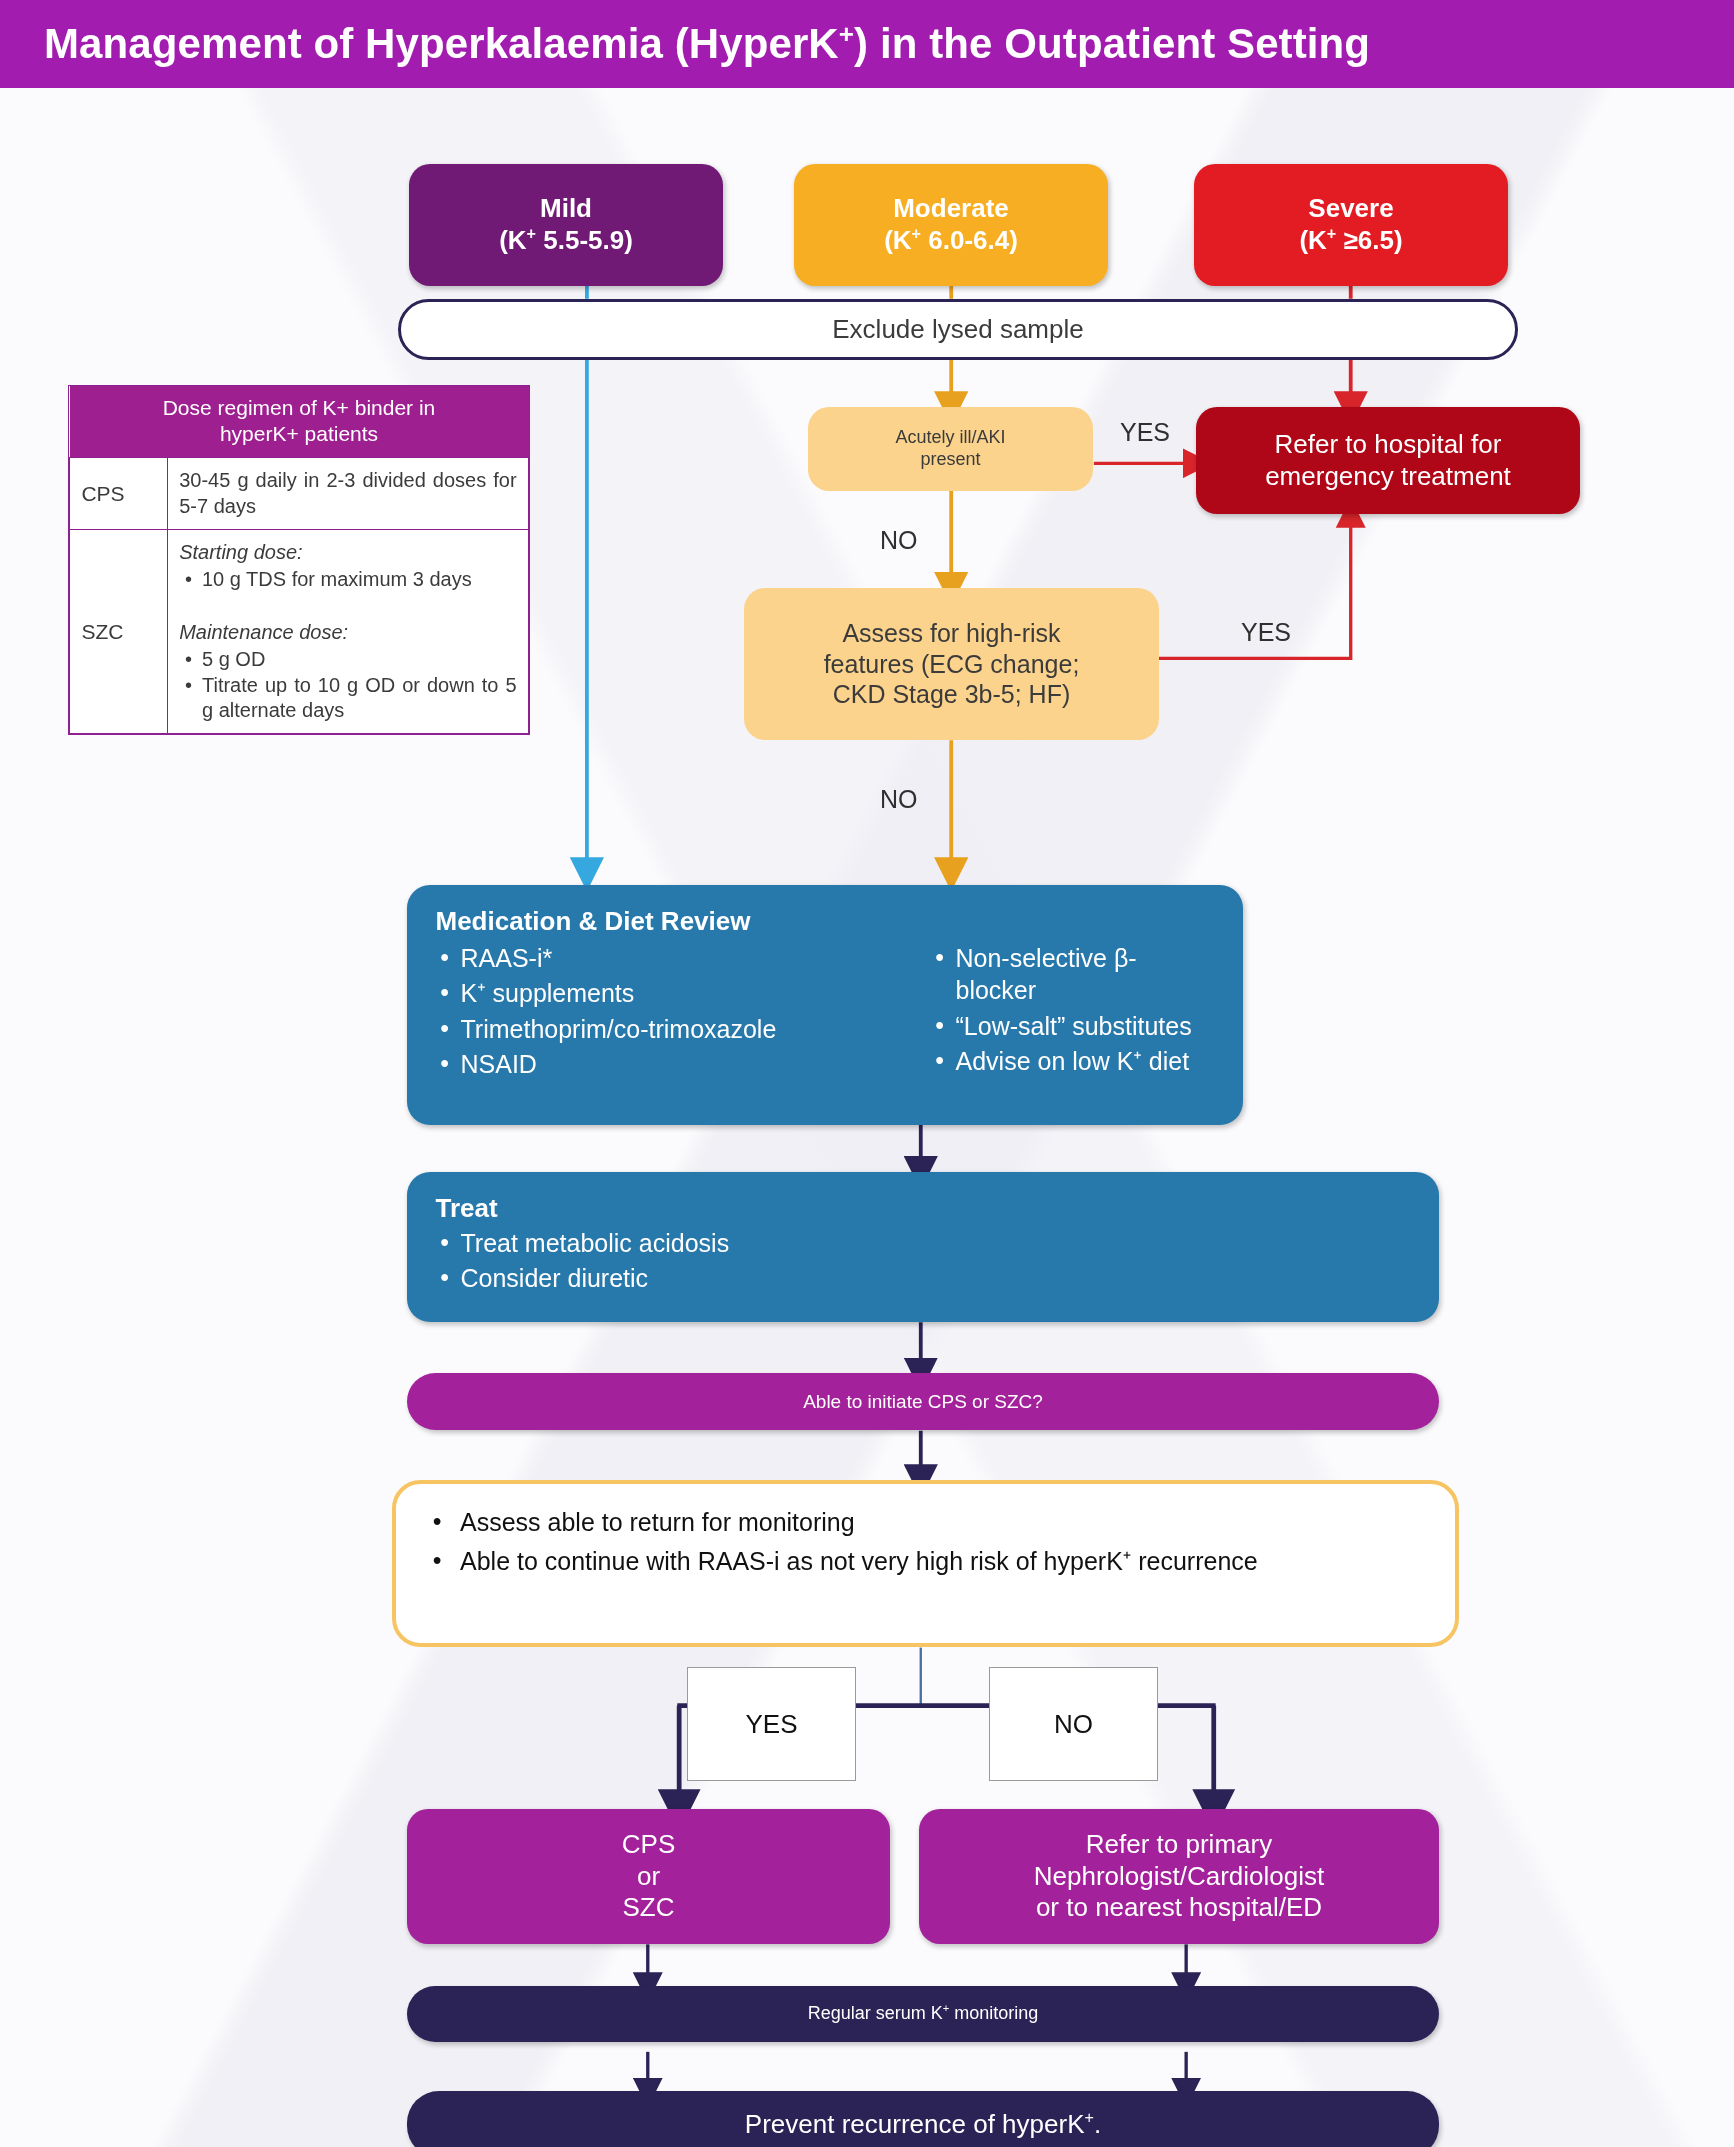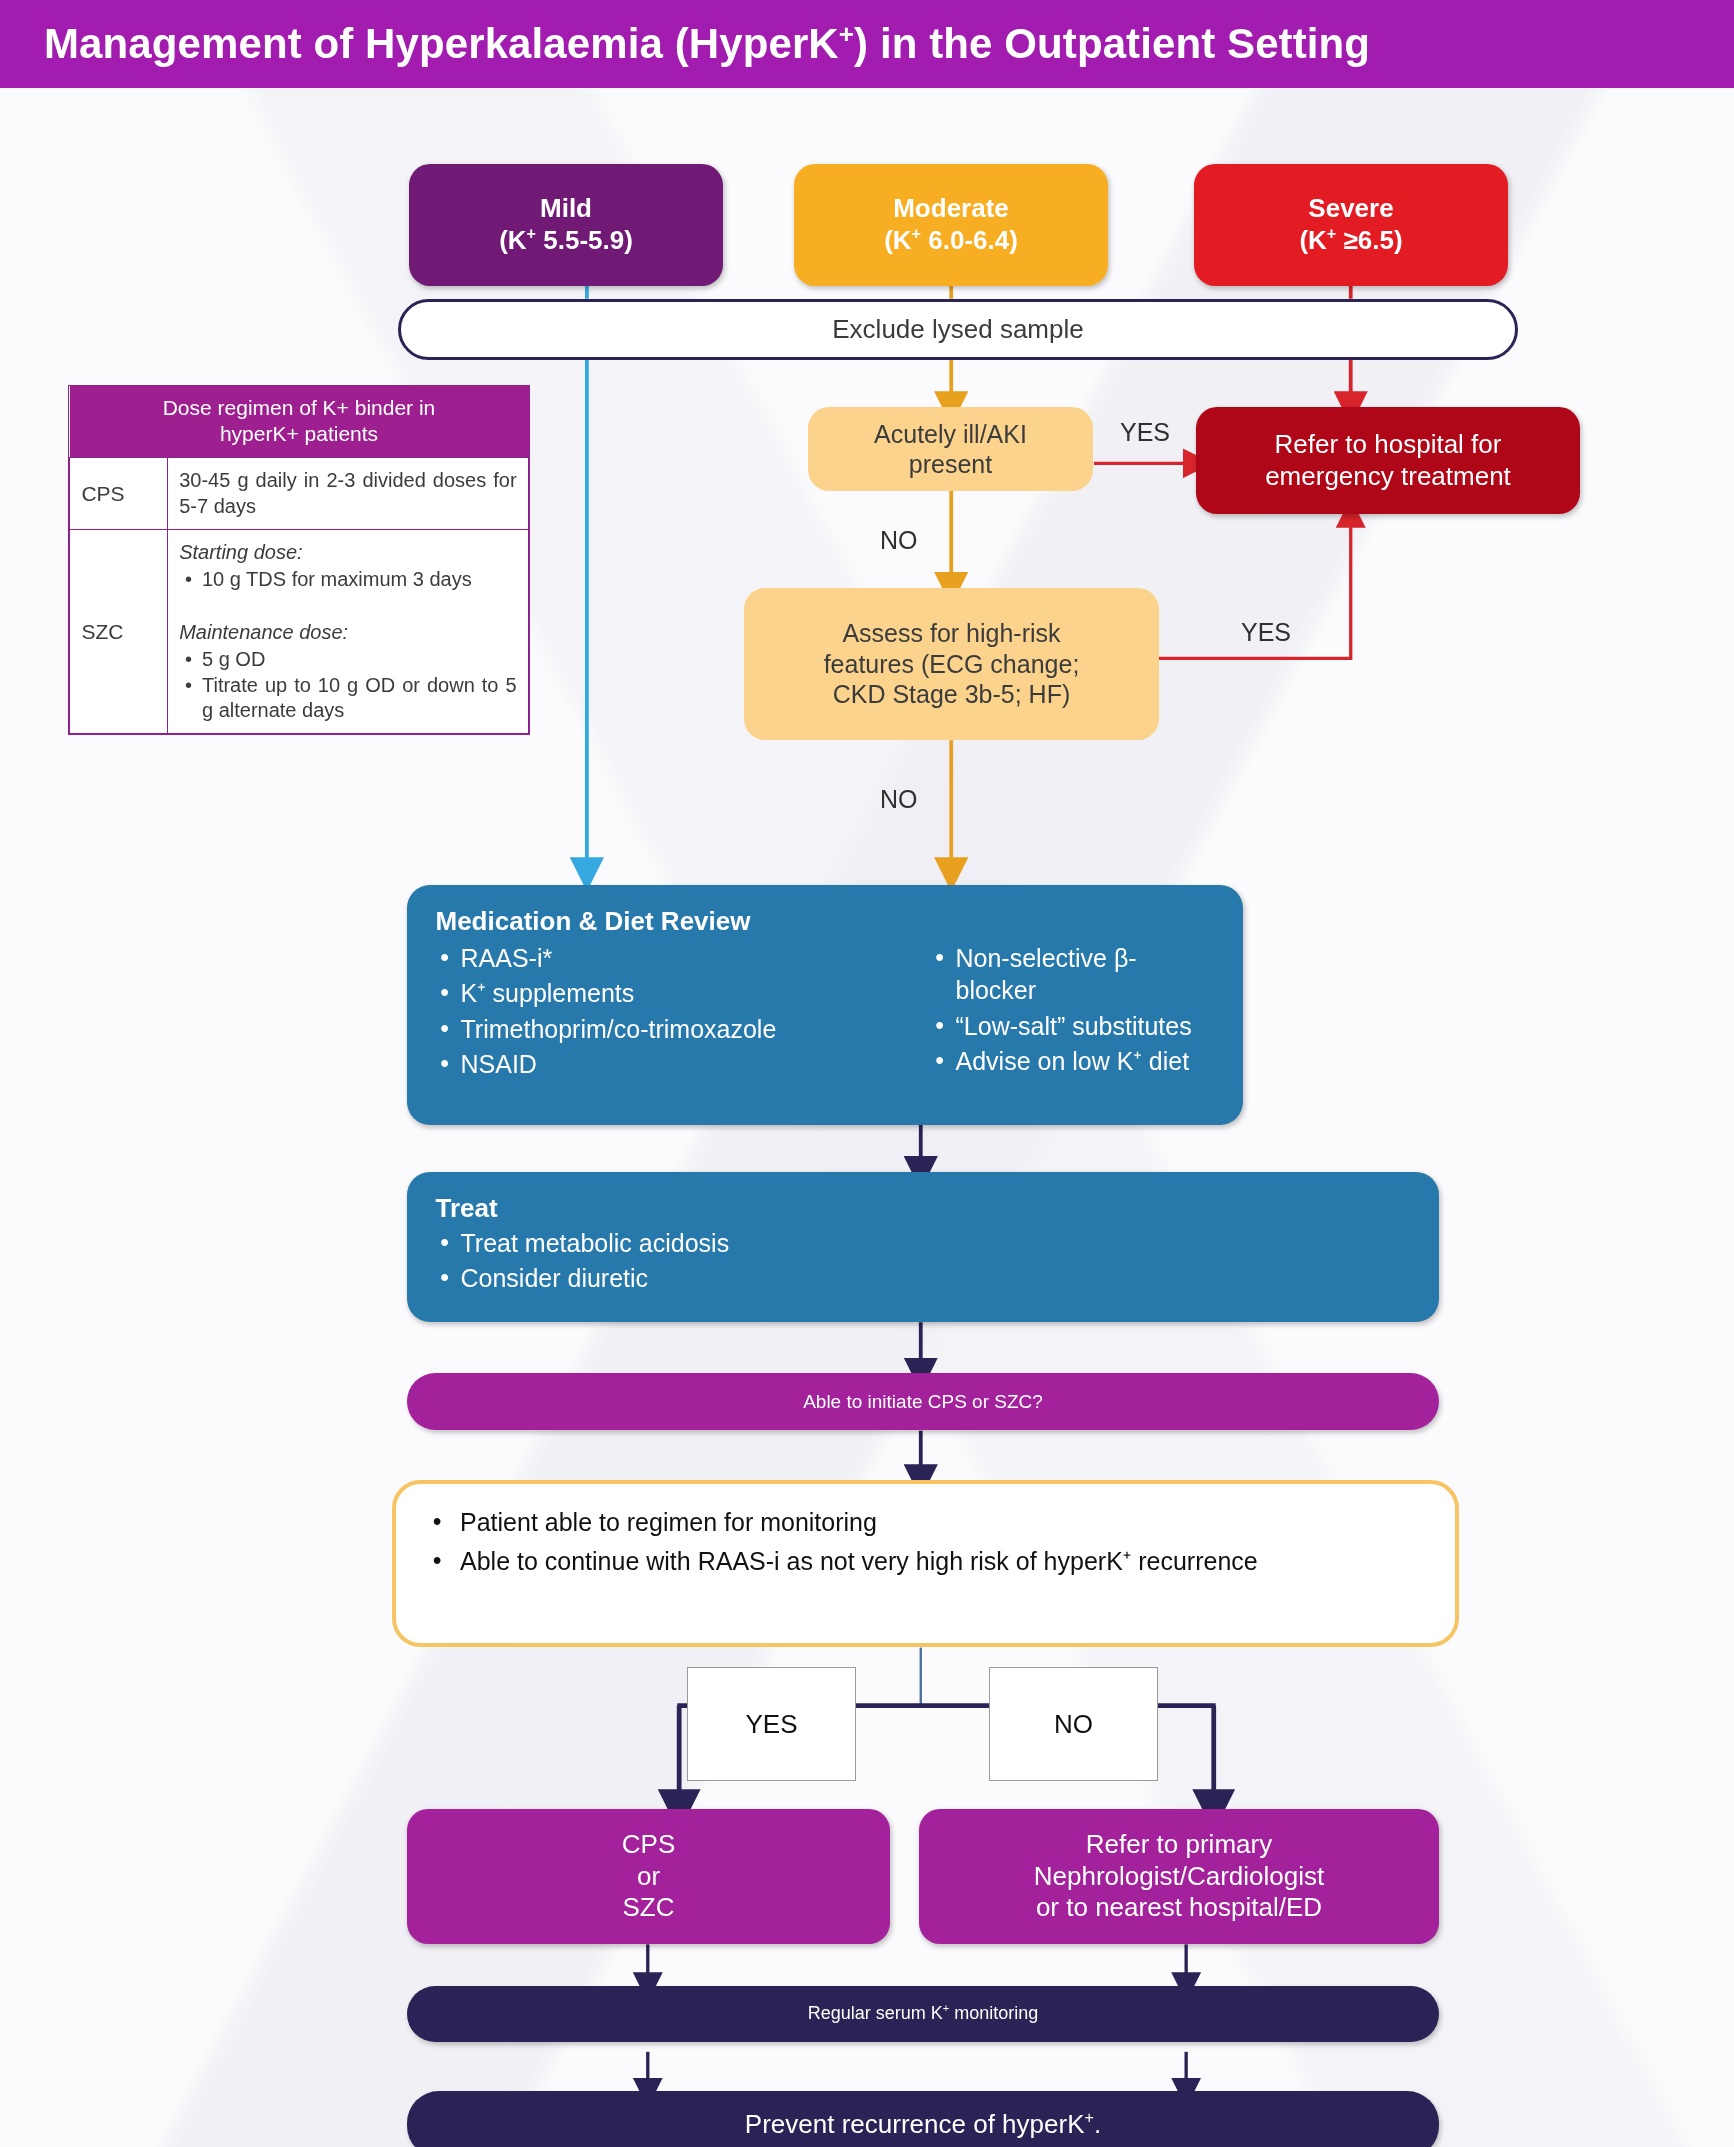--- a/index.html
+++ b/index.html
@@ -199,21 +199,21 @@
           <ul class="mini-list">
             <li>5 g OD</li>
             <li>Titrate up to 10 g OD or down to 5 g alternate days</li>
           </ul>
         </td>
       </tr>
     </tbody>
       </table>
   </div>
 
-  <div class="node rounded dark-txt" style="left:808px;top:407px;width:285px;height:84px;background:#fbd38d;font-size:25px;">
+  <div class="node rounded dark-txt" style="left:808px;top:407px;width:285px;height:84px;background:#fbd38d;font-size:18px;">
     <div>
       <div>Acutely ill/AKI</div>
       <div>present</div>
     </div>
   </div>
 
   <div class="node rounded dark-txt" style="left:744px;top:588px;width:415px;height:152px;background:#fbd38d;font-size:25px;">
     <div>
       <div>Assess for high-risk</div>
       <div>features (ECG change;</div>
@@ -262,21 +262,21 @@
     </div>
   </div>
 
   <div class="node pill shadowed white-txt" style="left:407px;top:1373px;width:1032px;height:57px;background:#a3219b;font-size:19px;">
     <span>Able to initiate CPS or SZC?</span>
   </div>
 
   <div class="cbox" style="left:392px;top:1480px;width:1067px;height:167px;background:#ffffff;border:4.8px solid #f6c462;border-radius:28.5px;color:#111;">
     <div class="inner" style="padding:17px 32px;">
       <ul class="bl" style="font-size:25px;">
-        <li style="padding-left:32px;line-height:1.45;">Patient able to regimen for monitoring</li>
+        <li style="padding-left:32px;line-height:1.45;">Assess able to return for monitoring</li>
         <li style="padding-left:32px;line-height:1.45;">Able to continue with RAAS-i as not very high risk of hyperK⁺ recurrence</li>
       </ul>
     </div>
   </div>
 
   <div class="ynbox" style="left:687px;top:1667px;width:169px;height:114px;">
     <span>YES</span>
   </div>
   <div class="ynbox" style="left:989px;top:1667px;width:169px;height:114px;">
     <span>NO</span>

